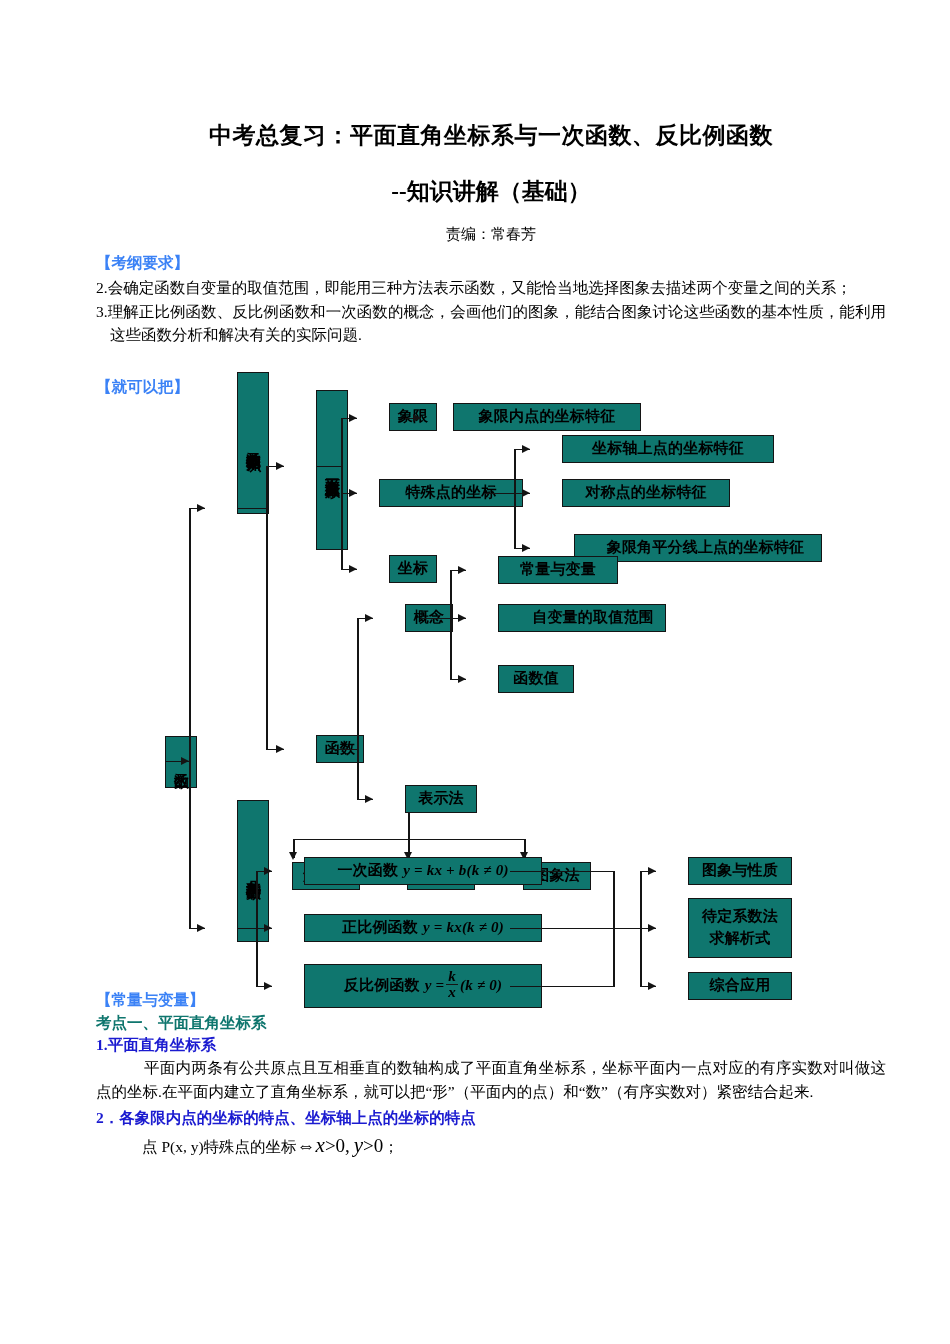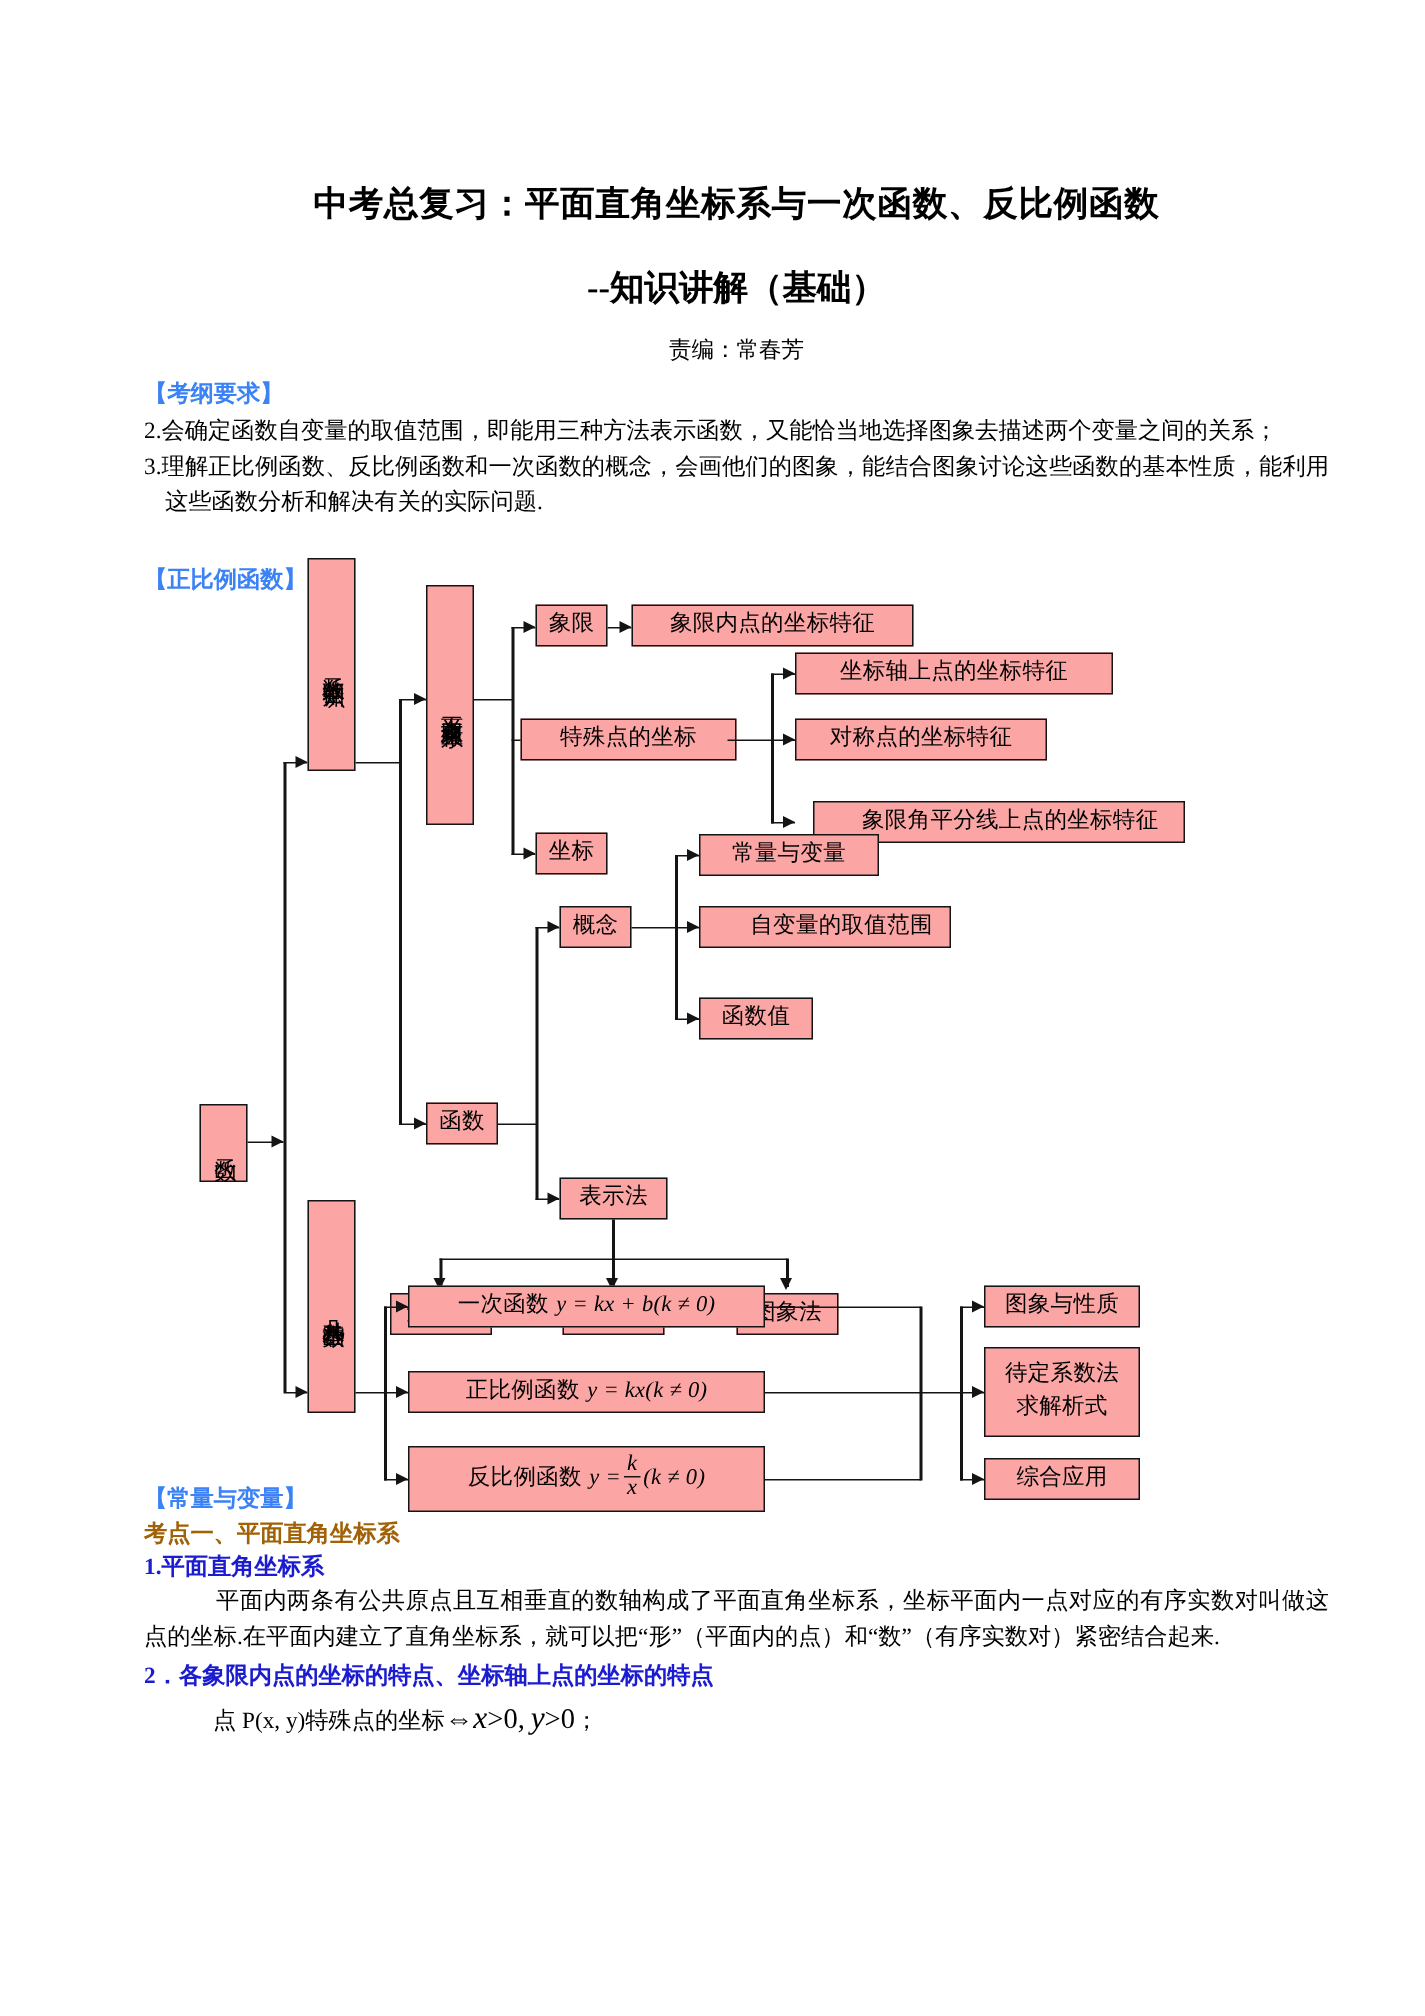--- a/index.html
+++ b/index.html
@@ -57,21 +57,21 @@
 
   
   .sec-green {
     color: #3b82f6;
     font-weight: bold;
     font-size: 15.5px;
     margin: 10px 0 2px 0;
     line-height: 1.35;
   }
   .sec-orange {
-    color: #a16207;
+    color: #0f766e;
     font-weight: bold;
     font-size: 15.5px;
     margin: 1px 0 1px 0;
     line-height: 1.35;
   }
   .sec-blue {
     color: #1b1bd0;
     font-weight: bold;
     font-size: 15.5px;
     margin: 1px 0 1px 0;
@@ -112,32 +112,33 @@
   .diagram {
     position: relative;
     width: 790px;
     height: 580px;
     margin: 0;
   }
   .nd {
     position: absolute;
     box-sizing: border-box;
     border: 1.6px solid #141414;
-    background: #fca5a5;
+    background: #0f766e;
     font-size: 15px;
-    font-weight: normal;
+    font-weight: bold;
     font-family: "Liberation Serif", "DejaVu Serif", serif;
     display: flex;
     align-items: center;
     justify-content: center;
     text-align: center;
     line-height: 1.12;
     color: #000;
     letter-spacing: 0.2px;
     padding: 0 3px;
+    margin-left: 32px;
   }
   .nd.vert {
     writing-mode: vertical-rl;
     text-orientation: upright;
     letter-spacing: 1px;
     padding: 3px 0;
   }
   .nd.two-line { line-height: 1.45; }
   .ln {
     position: absolute;
@@ -183,21 +184,21 @@
     <h1 class="doc-title">中考总复习：平面直角坐标系与一次函数、反比例函数</h1>
     <h2 class="doc-subtitle">--知识讲解（基础）</h2>
     <p class="doc-author">责编：常春芳</p>
 
     <p class="sec-green">【考纲要求】</p>
     <p class="body-line hang">2.会确定函数自变量的取值范围，即能用三种方法表示函数，又能恰当地选择图象去描述两个变量之间的关系；</p>
     <p class="body-line hang">3.理解正比例函数、反比例函数和一次函数的概念，会画他们的图象，能结合图象讨论这些函数的基本性质，能利用这些函数分析和解决有关的实际问题.</p>
 
     <div class="gap-md"></div>
 
-    <p class="sec-green">【正比例函数】</p>
+    <p class="sec-green">【就可以把】</p>
 
     <div class="diagram">
 
       <div class="nd vert" style="left:37px; top:336px; width:32px; height:52px;">函数</div>
 
       <div class="ln h" style="left:69px; top:361px; width:24px;"></div>
       <div class="ar right" style="left:85px; top:357px;"></div>
 
       <div class="ln v" style="left:93px; top:108px; width:1.6px; height:420px;"></div>
 

